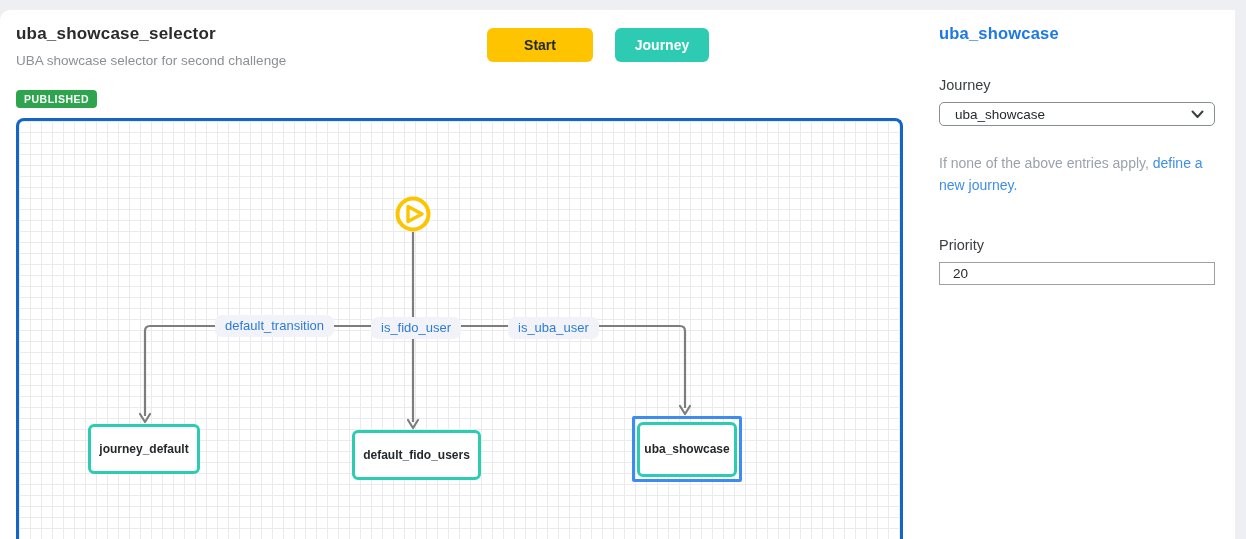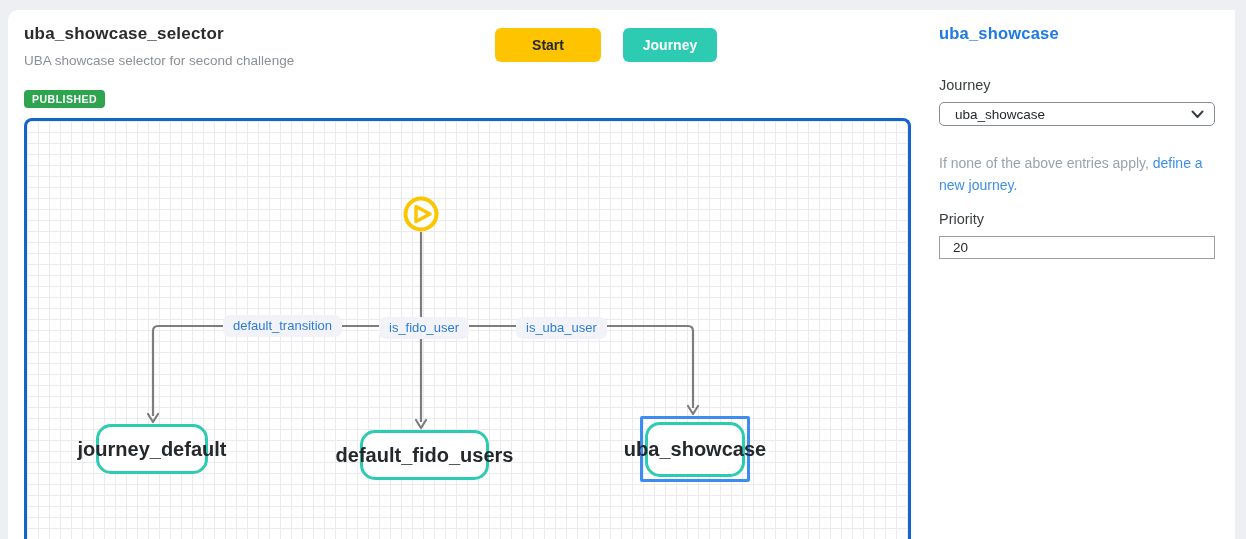--- a/index.html
+++ b/index.html
@@ -5,21 +5,21 @@
   * { margin: 0; padding: 0; box-sizing: border-box; }
   html, body { width: 1246px; height: 539px; overflow: hidden; }
   body {
     background: #edeff2;
     font-family: "Liberation Sans", "DejaVu Sans", sans-serif;
     position: relative;
   }
 
   
   .left-card {
-    position: absolute; left: 8px; top: 10px; width: 1010px; height: 529px;
+    position: absolute; left: 0; top: 10px; width: 1010px; height: 529px;
     background: #ffffff; border-radius: 10px 10px 0 0;
   }
   .page-title {
     position: absolute; left: 16px; top: 14px;
     font-size: 17px; font-weight: bold; color: #2b2b2b; letter-spacing: .2px;
   }
   .page-subtitle {
     position: absolute; left: 16px; top: 40px; width: 280px;
     font-size: 13.5px; color: #8b9095; line-height: 1.6;
   }
@@ -59,23 +59,23 @@
     background: #f1f3f8; color: #2e7cd6;
     font-size: 13px; padding: 0 10px; border-radius: 7px;
     white-space: nowrap; cursor: pointer;
   }
   .edge-default    { left: 196px; top: 194px; }
   .edge-fido       { left: 352px; top: 196px; }
   .edge-uba        { left: 489px; top: 196px; }
 
   .node {
     position: absolute;
-    background: #ffffff; border: 3px solid #2cccb2; border-radius: 15px;
+    background: #ffffff; border: 3px solid #2cccb2; border-radius: 6px;
     display: flex; align-items: center; justify-content: center;
-    font-size: 20px; font-weight: bold; color: #26292c;
+    font-size: 12px; font-weight: bold; color: #26292c;
     cursor: pointer; white-space: nowrap;
   }
   .node-journey-default   { left: 69px;  top: 303px; width: 112px; height: 50px; }
   .node-default-fido      { left: 333px; top: 309px; width: 129px; height: 50px; }
   .selection-outline {
     position: absolute; left: 613px; top: 295px; width: 110px; height: 66px;
     border: 3px solid #3d8cf2; border-radius: 2px;
     display: flex; align-items: center; justify-content: center;
   }
   .node-uba { position: relative; width: 100px; height: 55px; }
@@ -93,21 +93,21 @@
     border: 1px solid #878d95; border-radius: 5px;
     display: flex; align-items: center;
     font-size: 13.5px; color: #26292c;
     padding: 0 10px 0 15px; cursor: pointer; background: #ffffff;
   }
   .select-box .select-value { flex: 1; }
   .help-text {
     margin-top: 27px; font-size: 14px; color: #9aa2ab; line-height: 1.55; width: 282px;
   }
   .help-link { color: #3f8ee8; cursor: pointer; text-decoration: none; }
-  .priority-label { margin-top: 15px; }
+  .priority-label { margin-top: 41px; }
   .priority-input {
     margin-top: 9px; height: 23px; width: 100%;
     border: 1px solid #9aa0a6; border-radius: 0;
     font-family: inherit; font-size: 13.5px; color: #26292c;
     padding: 0 0 0 13px; outline: none; background: #ffffff;
   }
 </style>
 </head>
 <body>
 

